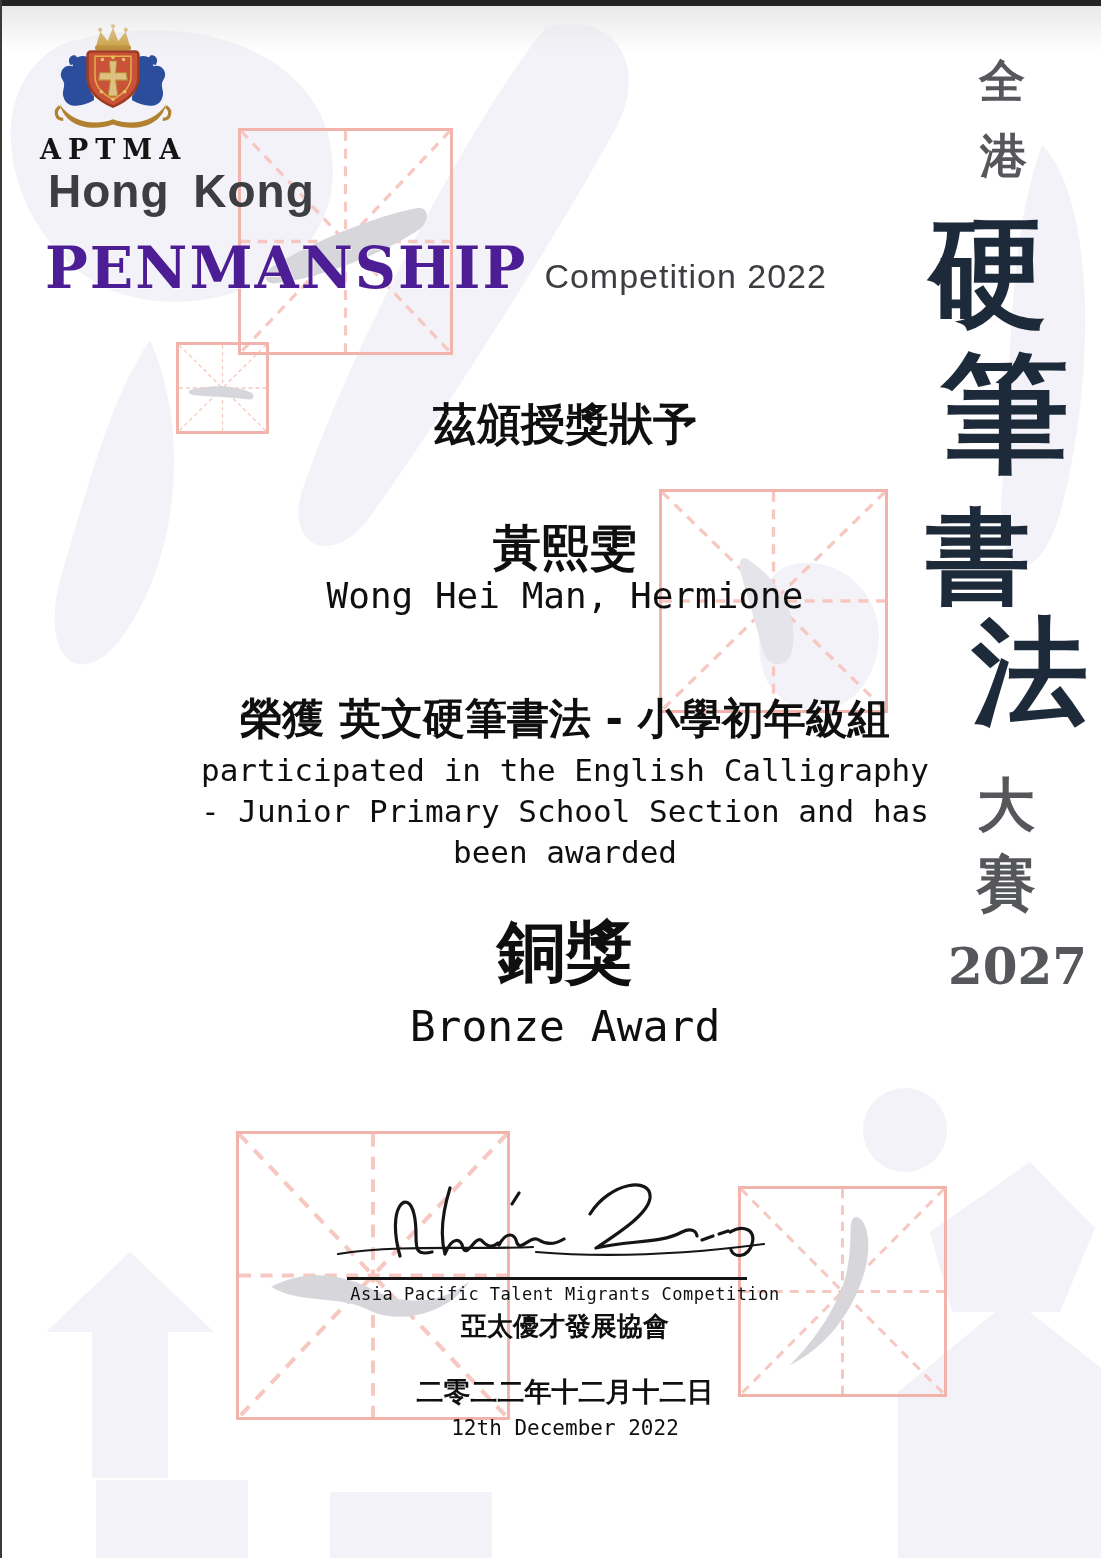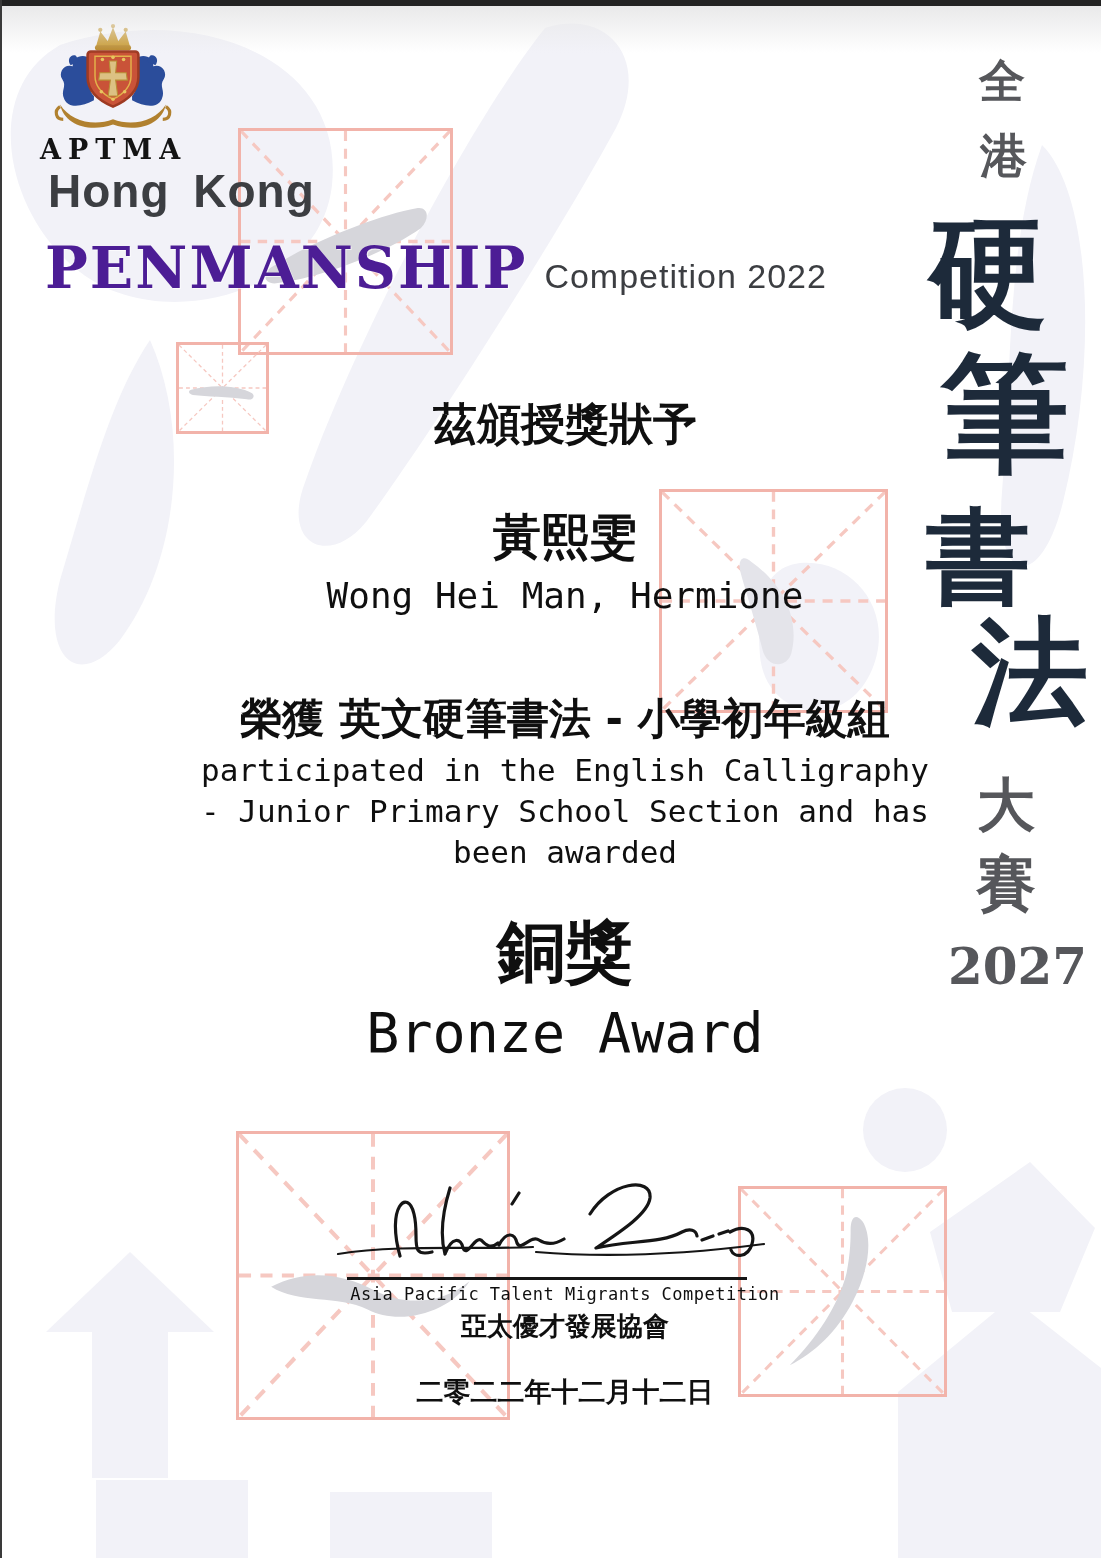--- a/index.html
+++ b/index.html
@@ -27,26 +27,26 @@
         letter-spacing:2px;text-shadow:1px 1px 0 rgba(255,255,255,.65);}
   .competition{font-family:"Liberation Sans",sans-serif;font-weight:400;font-size:34px;color:#3C3E42;
         margin-left:17px;letter-spacing:1px;}
   
   .cblock{position:absolute;left:70px;width:990px;text-align:center;}
   .mono{font-family:"DejaVu Sans Mono",monospace;color:#0f0f0f;}
   .zh{font-family:"DejaVu Sans",sans-serif;color:#0f0f0f;}
   .certify-zh{font-size:44px;font-weight:600;line-height:1.18;}
   .certify-en{font-size:30px;margin-top:9px;}
   .name-zh{font-size:48px;font-weight:700;line-height:1.15;}
-  .name-en{font-size:36px;margin-top:11px;}
+  .name-en{font-size:36px;}
   .part-zh{font-size:42px;font-weight:600;line-height:1.2;}
   .part-en{font-size:31px;line-height:1.32;margin-top:6px;}
   .part-en2{font-size:31px;line-height:1.32;}
   .award-zh{font-size:68px;font-weight:700;line-height:1.05;}
-  .award-en{font-size:55px;margin-top:14px;}
+  .award-en{font-size:43px;margin-top:14px;}
   .issuer-en{font-size:17px;letter-spacing:.5px;}
   .issuer-zh{font-size:26px;font-weight:600;margin-top:5px;}
   .date-zh{font-size:27px;font-weight:600;}
   .date-en{font-size:21px;margin-top:6px;}
   .signature-svg{position:absolute;left:328px;top:1172px;z-index:4;}
   .sig-line{position:absolute;left:347px;top:1277px;width:400px;height:3px;background:#151515;z-index:4;}
   
   .side-char{position:absolute;z-index:3;line-height:1;white-space:nowrap;}
   .s-gray{color:#56575B;font-weight:600;}
   .s-navy{color:#1D2A3A;font-weight:700;}
@@ -174,21 +174,21 @@
     <div class="hongkong">Hong Kong</div>
     <div class="title-line">
       <span class="penmanship">PENMANSHIP</span>
       <span class="competition">Competition 2022</span>
     </div>
 
     <div class="cblock" style="top:398px">
       <div class="zh certify-zh">茲頒授獎狀予</div>
     </div>
 
-    <div class="cblock" style="top:509px">
+    <div class="cblock" style="top:520px">
       <div class="zh name-zh">黃熙雯</div>
       <div class="mono name-en">Wong Hei Man, Hermione</div>
     </div>
 
     <div class="cblock" style="top:694px">
       <div class="zh part-zh">榮獲 英文硬筆書法 - 小學初年級組</div>
       <div class="mono part-en">participated in the English Calligraphy</div>
       <div class="mono part-en2">- Junior Primary School Section and has</div>
       <div class="mono part-en2">been awarded</div>
     </div>
@@ -213,20 +213,21 @@
     </svg>
     <div class="sig-line"></div>
 
     <div class="cblock" style="top:1284px">
       <div class="mono issuer-en">Asia Pacific Talent Migrants Competition</div>
       <div class="zh issuer-zh">亞太優才發展協會</div>
     </div>
 
     <div class="cblock" style="top:1374px">
       <div class="zh date-zh">二零二二年十二月十二日</div>
+      <div class="mono date-en">12th December 2022</div>
     </div>
 
     <div>
       <span class="side-char zh s-gray" style="left:979px;top:58px;font-size:46px">全</span>
       <span class="side-char zh s-gray" style="left:980px;top:132px;font-size:47px">港</span>
       <span class="side-char zh s-navy" style="left:929px;top:214px;font-size:118px">硬</span>
       <span class="side-char zh s-navy" style="left:941px;top:350px;font-size:128px">筆</span>
       <span class="side-char zh s-navy" style="left:926px;top:505px;font-size:104px">書</span>
       <span class="side-char zh s-navy" style="left:972px;top:614px;font-size:116px">法</span>
       <span class="side-char zh s-gray" style="left:977px;top:776px;font-size:58px">大</span>

